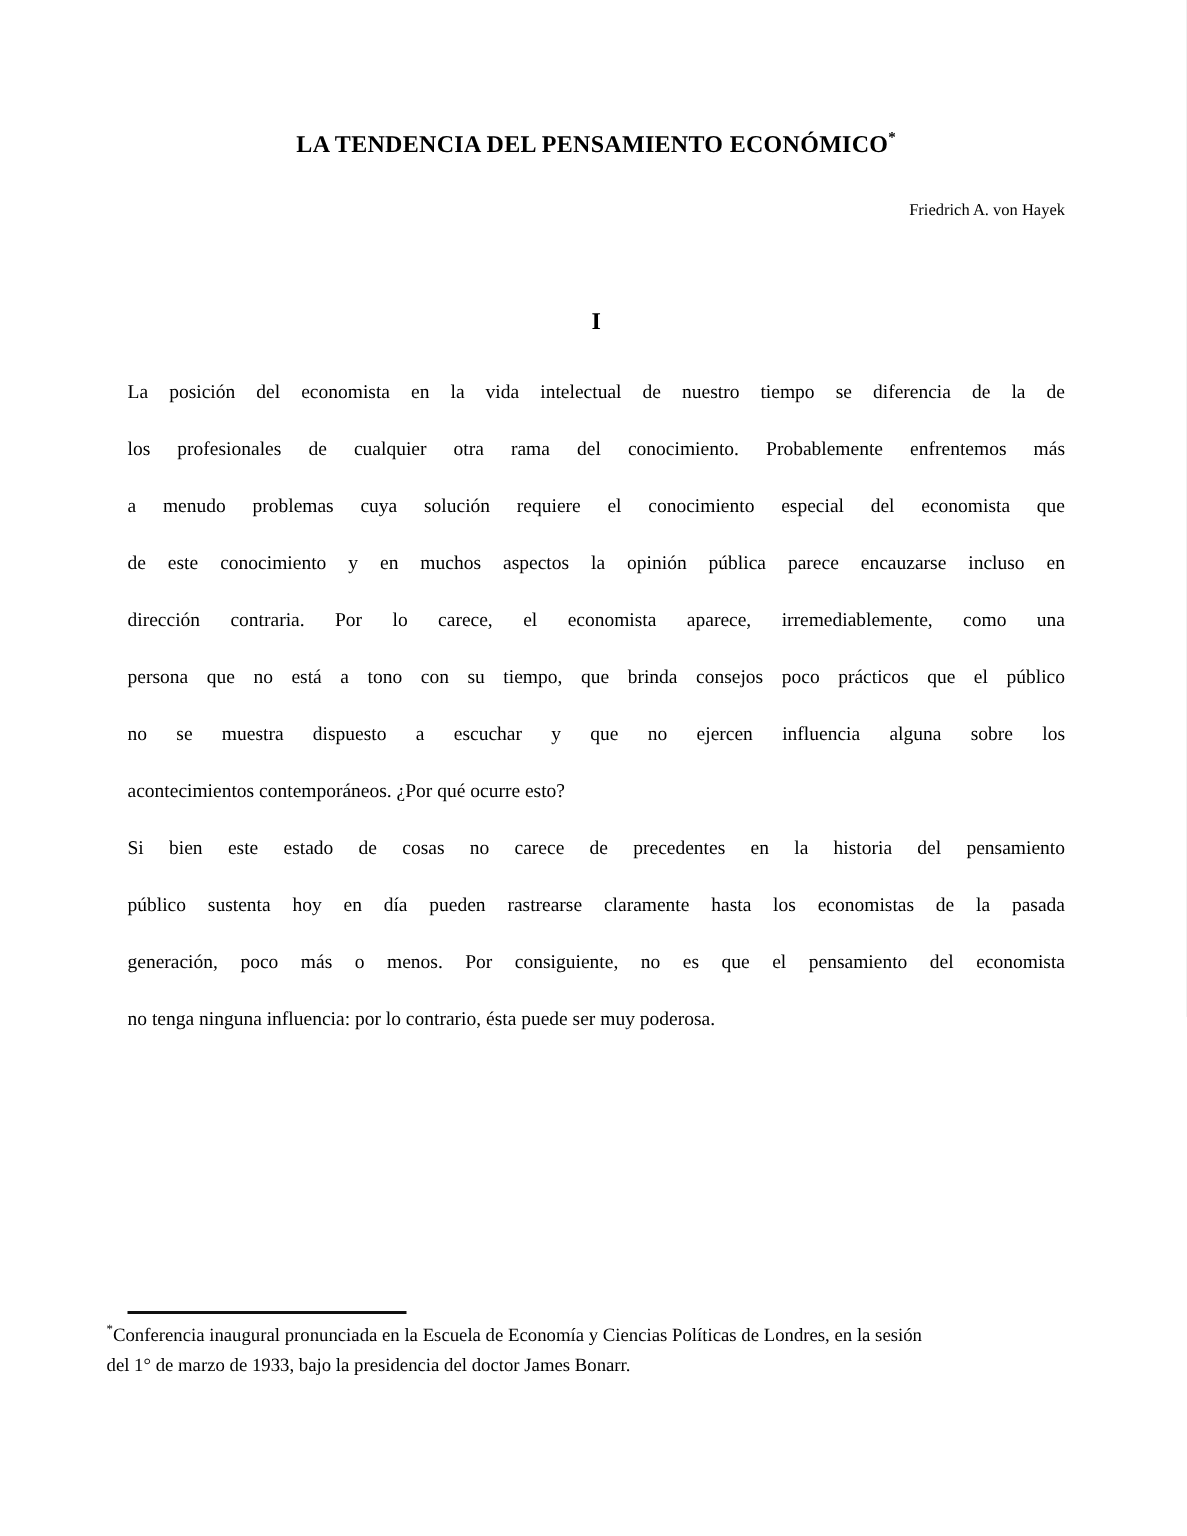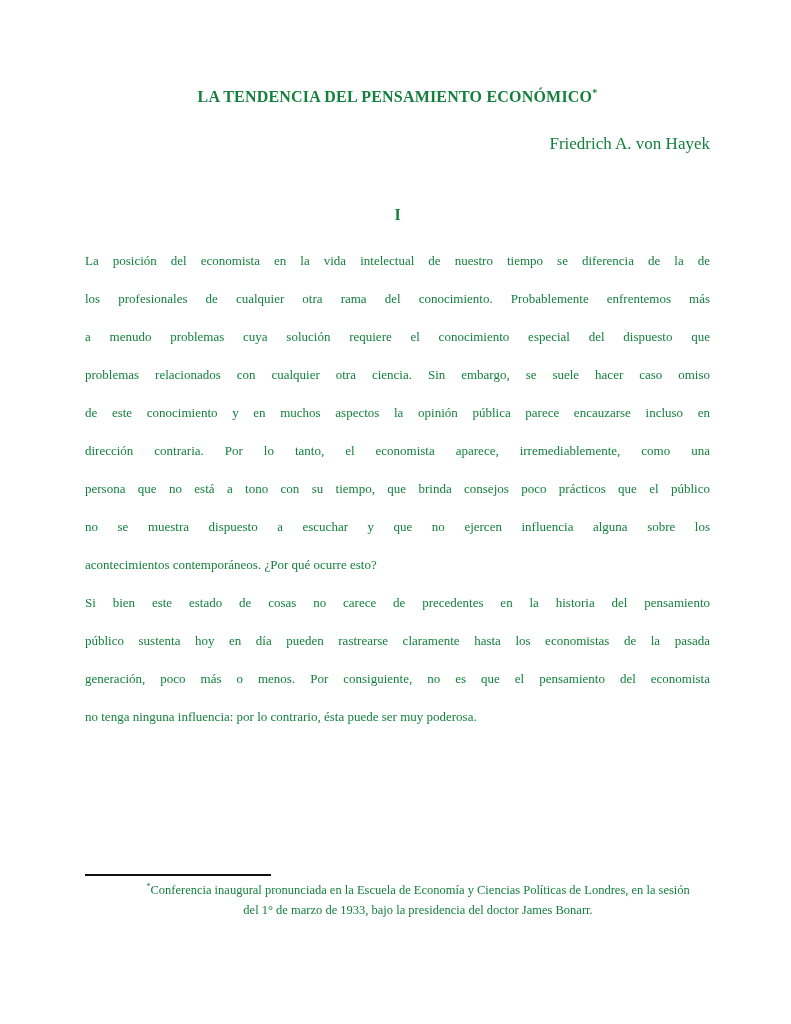--- a/index.html
+++ b/index.html
@@ -6,21 +6,21 @@
     margin: 0;
     padding: 0;
     background: #e8e8e8;
   }
   .page {
     position: relative;
     width: 791px;
     height: 1024px;
     margin: 0 auto;
     background: #ffffff;
-    color: #15803d;
+    color: #000000;
     font-family: "Liberation Serif", "DejaVu Serif", serif;
     overflow: hidden;
   }
   .doc-title {
     position: absolute;
     top: 88px;
     left: 85px;
     width: 625px;
     text-align: center;
     font-size: 16px;
@@ -32,21 +32,21 @@
     font-size: 10px;
     vertical-align: super;
     line-height: 0;
   }
   .author-line {
     position: absolute;
     top: 134px;
     left: 85px;
     width: 625px;
     text-align: right;
-    font-size: 17px;
+    font-size: 11px;
   }
   .section-heading {
     position: absolute;
     top: 206px;
     left: 85px;
     width: 625px;
     text-align: center;
     font-size: 16px;
     font-weight: bold;
     margin: 0;
@@ -72,24 +72,23 @@
     position: absolute;
     top: 874px;
     left: 85px;
     width: 186px;
     height: 0;
     border-top: 2px solid #101010;
   }
   .footnote {
     position: absolute;
     top: 880px;
-    left: 102px;
+    left: 71px;
     width: 632px;
     font-size: 12.5px;
-    text-align: center;
   }
   .fn-line {
     line-height: 20px;
   }
   .footnote sup {
     font-size: 8.5px;
     vertical-align: super;
     line-height: 0;
   }
 </style>
@@ -102,24 +101,23 @@
 
   <div class="author-line">Friedrich A. von Hayek</div>
 
   <h2 class="section-heading">I</h2>
 
   <div class="body-text">
 
     <div>
       <div class="line">La posición del economista en la vida intelectual de nuestro tiempo se diferencia de la de</div>
       <div class="line">los profesionales de cualquier otra rama del conocimiento. Probablemente enfrentemos más</div>
-      <div class="line">a menudo problemas cuya solución requiere el conocimiento especial del dispuesto que</div>
-      <div class="line">problemas relacionados con cualquier otra ciencia. Sin embargo, se suele hacer caso omiso</div>
+      <div class="line">a menudo problemas cuya solución requiere el conocimiento especial del economista que</div>
       <div class="line">de este conocimiento y en muchos aspectos la opinión pública parece encauzarse incluso en</div>
-      <div class="line">dirección contraria. Por lo tanto, el economista aparece, irremediablemente, como una</div>
+      <div class="line">dirección contraria. Por lo carece, el economista aparece, irremediablemente, como una</div>
       <div class="line">persona que no está a tono con su tiempo, que brinda consejos poco prácticos que el público</div>
       <div class="line">no se muestra dispuesto a escuchar y que no ejercen influencia alguna sobre los</div>
       <div class="line last">acontecimientos contemporáneos. ¿Por qué ocurre esto?</div>
     </div>
 
     <div>
       <div class="line">Si bien este estado de cosas no carece de precedentes en la historia del pensamiento</div>
       <div class="line">público sustenta hoy en día pueden rastrearse claramente hasta los economistas de la pasada</div>
       <div class="line">generación, poco más o menos. Por consiguiente, no es que el pensamiento del economista</div>
       <div class="line last">no tenga ninguna influencia: por lo contrario, ésta puede ser muy poderosa.</div>

